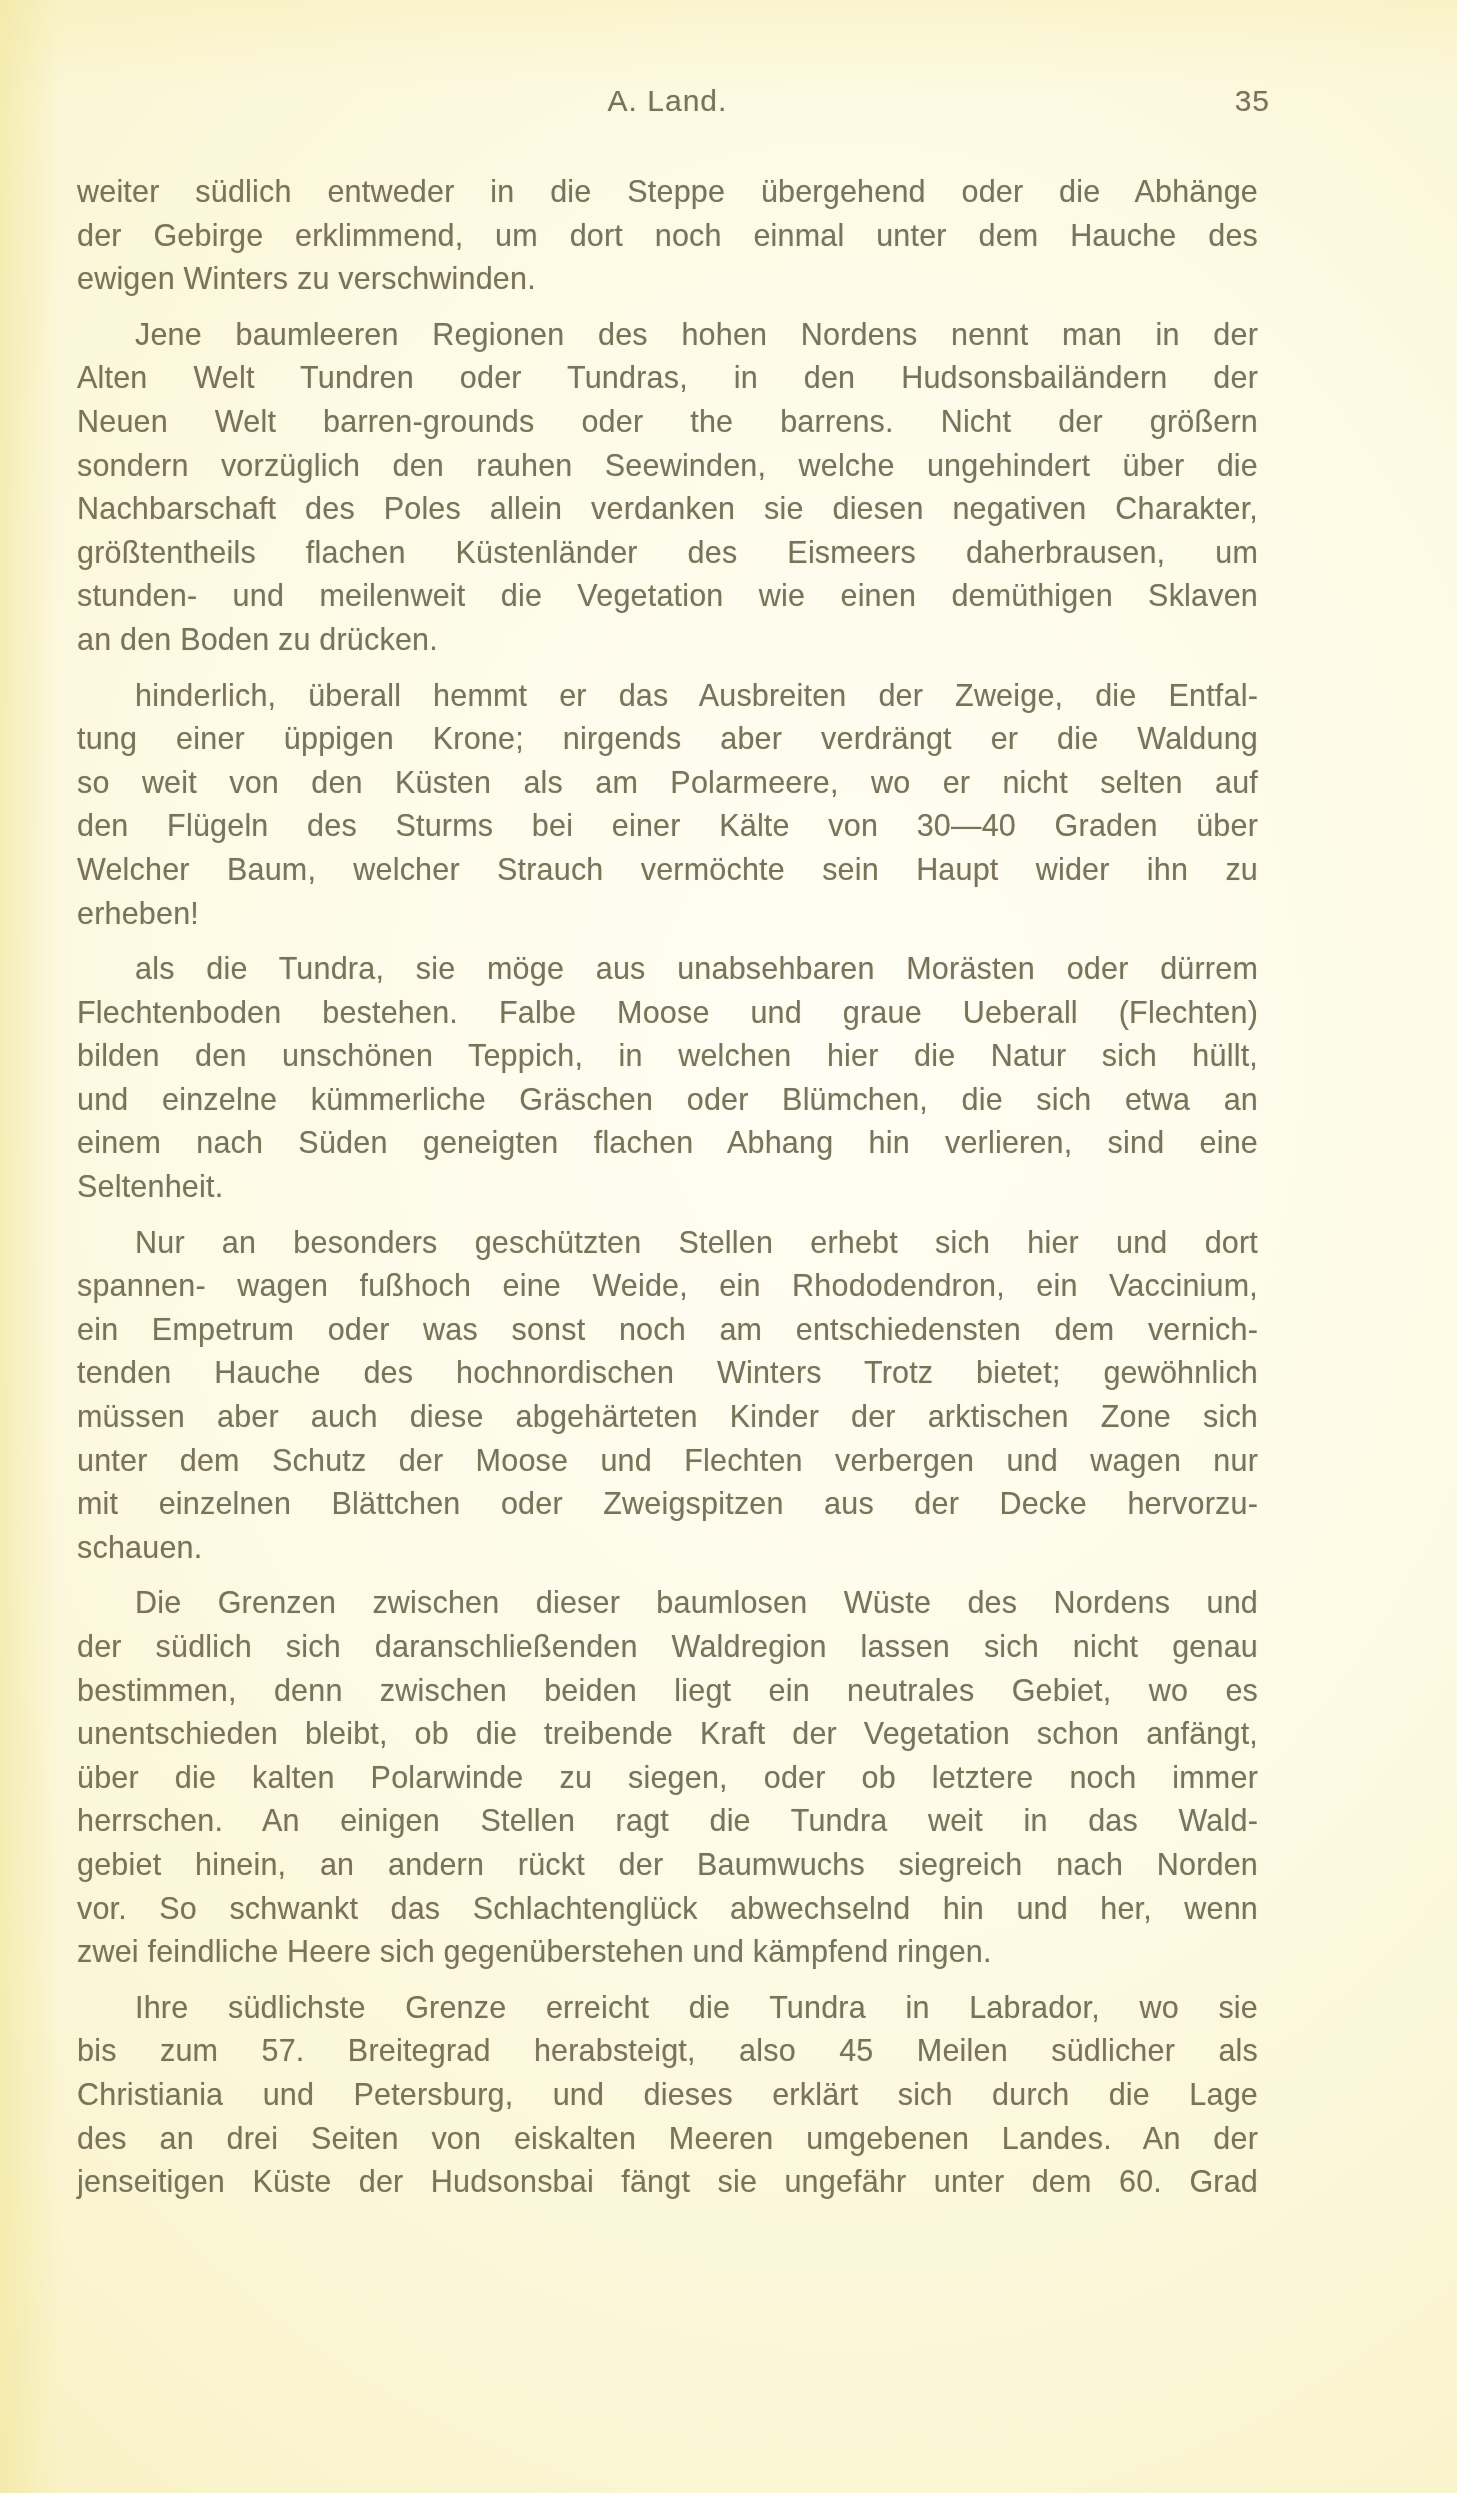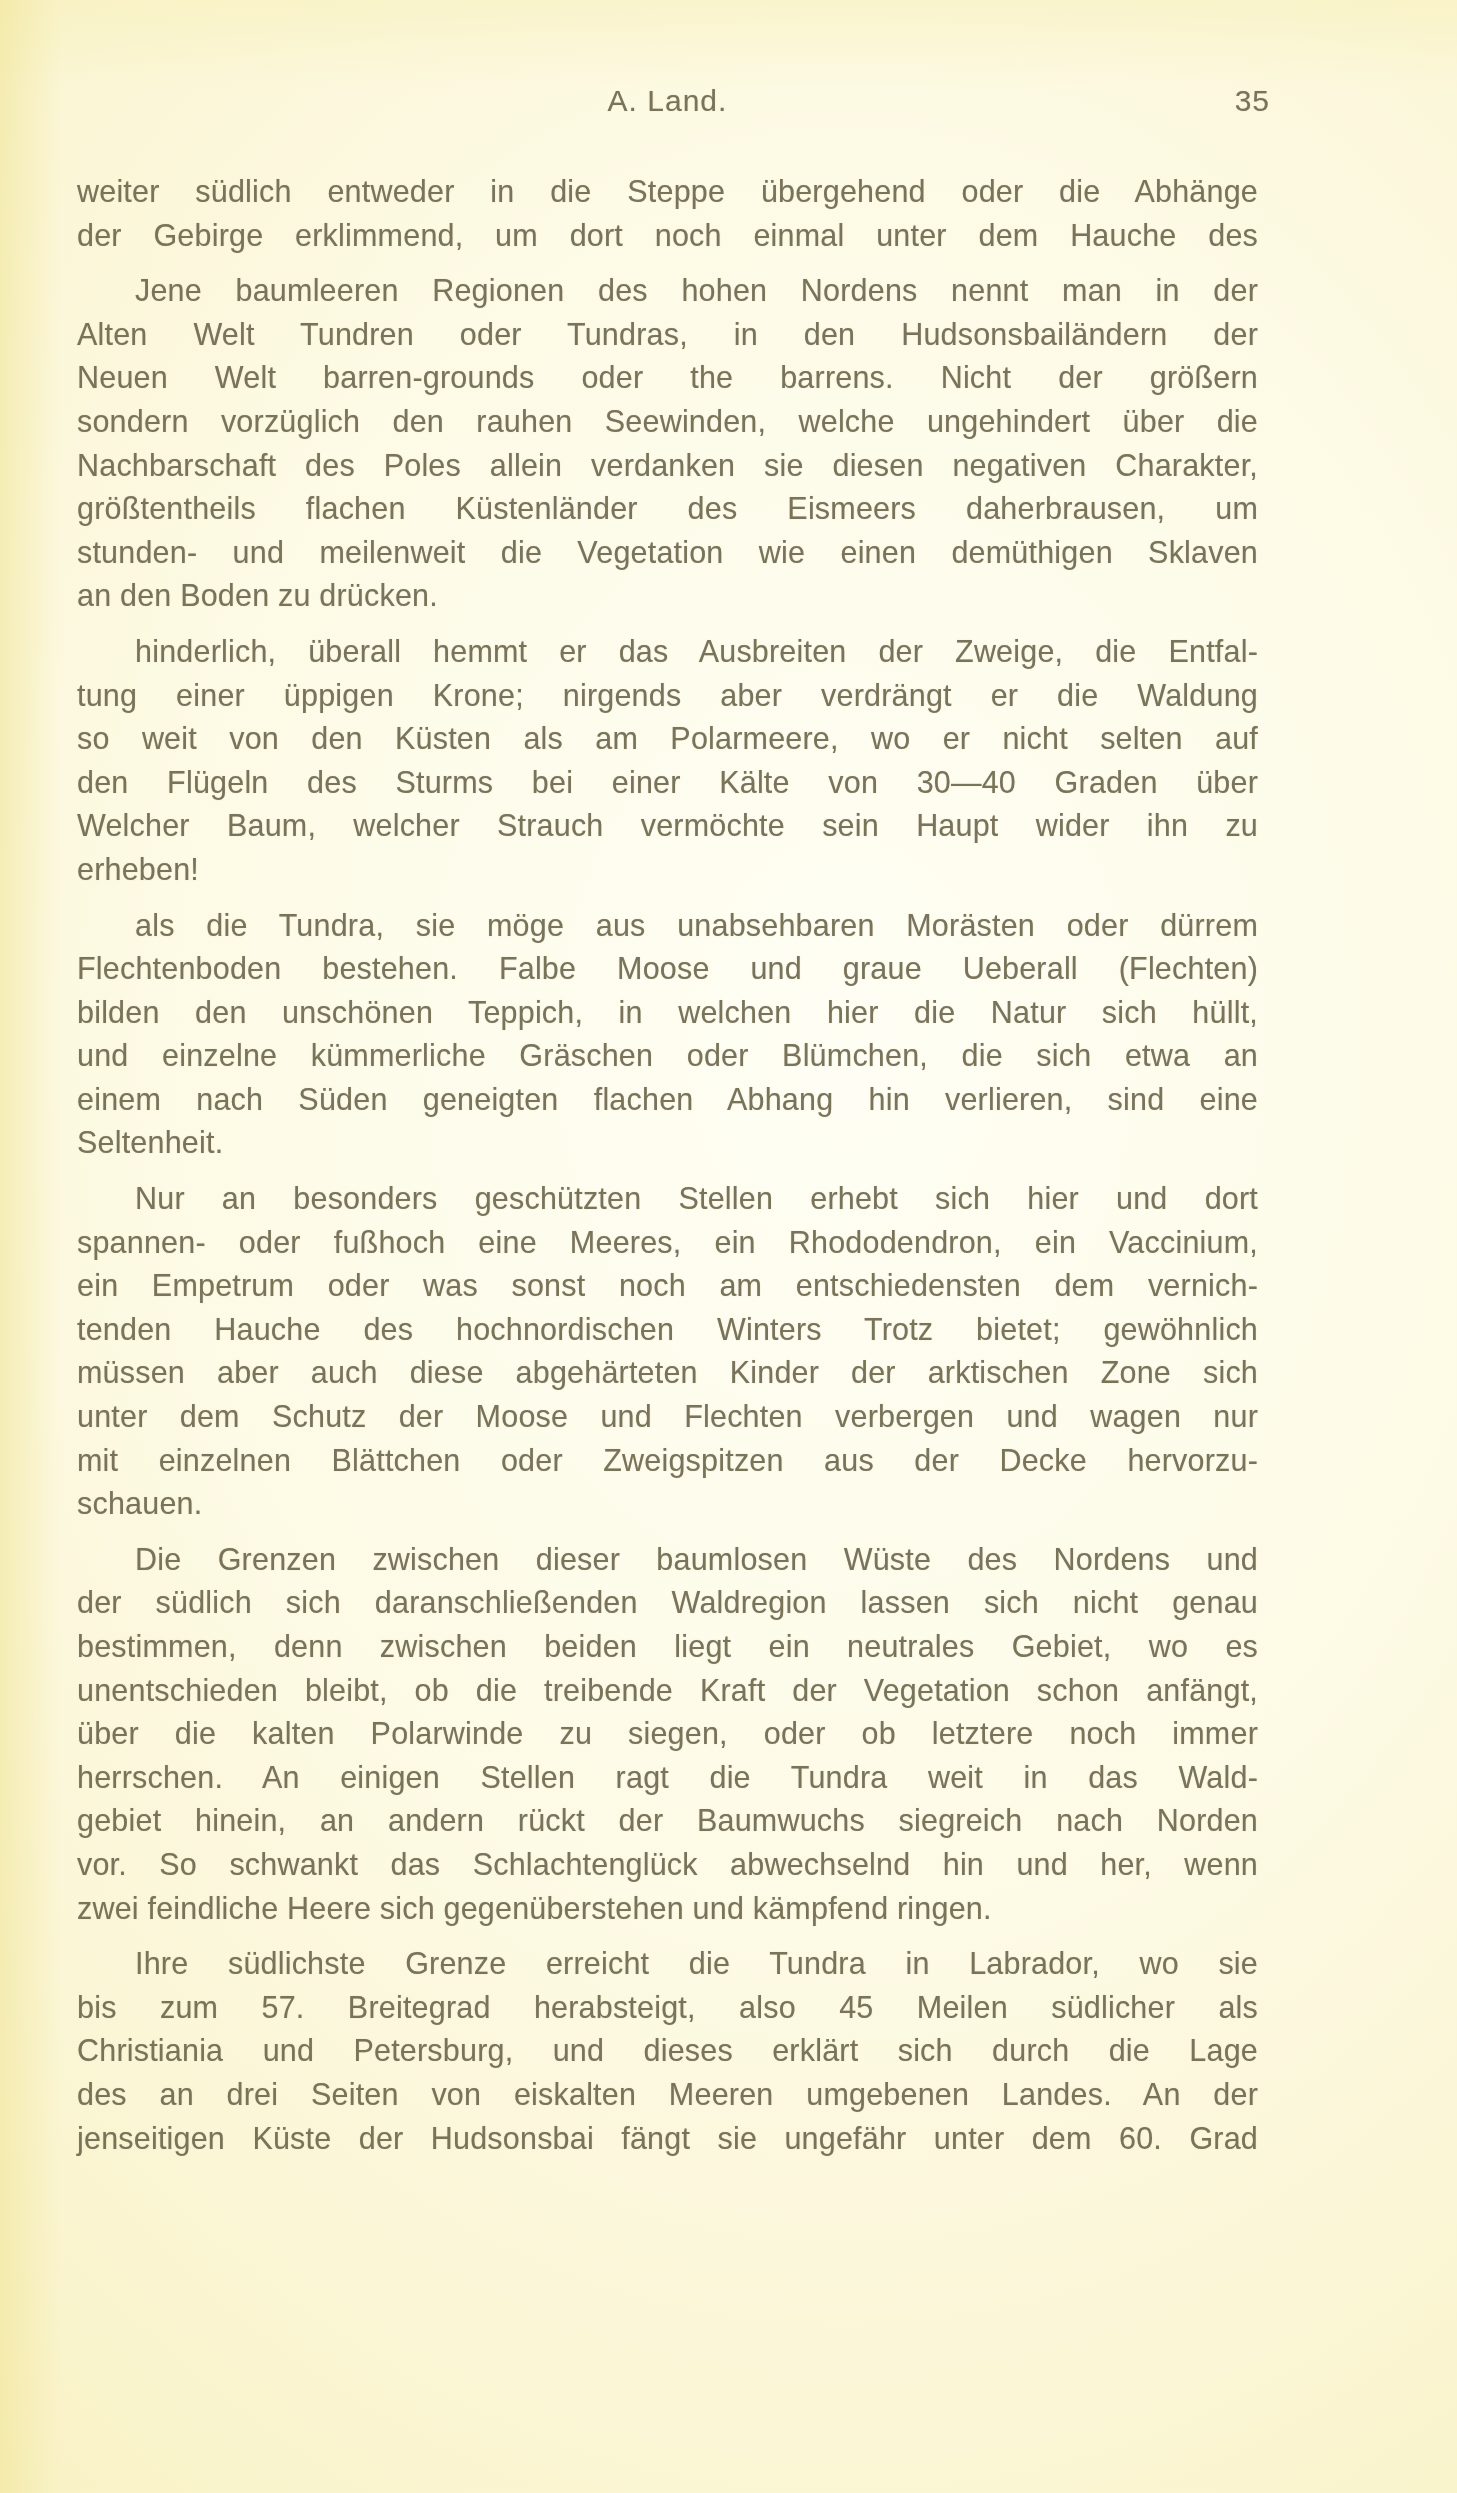--- a/index.html
+++ b/index.html
@@ -84,20 +84,21 @@
 
 <div class="page">
   <div class="page-header">
     <div class="running-title">A. Land.</div>
     <div class="page-number">35</div>
   </div>
   <div class="page-body">
       <div class="paragraph">
         <div class="line">weiter südlich entweder in die Steppe übergehend oder die Abhänge</div>
         <div class="line">der Gebirge erklimmend, um dort noch einmal unter dem Hauche des</div>
+        <div class="line line-last">ewigen Winters zu verschwinden.</div>
       </div>
       <div class="paragraph para-indent">
         <div class="line">Jene baumleeren Regionen des hohen Nordens nennt man in der</div>
         <div class="line">Alten Welt Tundren oder Tundras, in den Hudsonsbailändern der</div>
         <div class="line">Neuen Welt barren-grounds oder the barrens. Nicht der größern</div>
         <div class="line">sondern vorzüglich den rauhen Seewinden, welche ungehindert über die</div>
         <div class="line">Nachbarschaft des Poles allein verdanken sie diesen negativen Charakter,</div>
         <div class="line">größtentheils flachen Küstenländer des Eismeers daherbrausen, um</div>
         <div class="line">stunden- und meilenweit die Vegetation wie einen demüthigen Sklaven</div>
         <div class="line line-last">an den Boden zu drücken.</div>
@@ -113,21 +114,21 @@
       <div class="paragraph para-indent">
         <div class="line">als die Tundra, sie möge aus unabsehbaren Morästen oder dürrem</div>
         <div class="line">Flechtenboden bestehen. Falbe Moose und graue Ueberall (Flechten)</div>
         <div class="line">bilden den unschönen Teppich, in welchen hier die Natur sich hüllt,</div>
         <div class="line">und einzelne kümmerliche Gräschen oder Blümchen, die sich etwa an</div>
         <div class="line">einem nach Süden geneigten flachen Abhang hin verlieren, sind eine</div>
         <div class="line line-last">Seltenheit.</div>
       </div>
       <div class="paragraph para-indent">
         <div class="line">Nur an besonders geschützten Stellen erhebt sich hier und dort</div>
-        <div class="line">spannen- oder fußhoch eine Meeres, ein Rhododendron, ein Vaccinium,</div>
+        <div class="line">spannen- wagen fußhoch eine Weide, ein Rhododendron, ein Vaccinium,</div>
         <div class="line">ein Empetrum oder was sonst noch am entschiedensten dem vernich-</div>
         <div class="line">tenden Hauche des hochnordischen Winters Trotz bietet; gewöhnlich</div>
         <div class="line">müssen aber auch diese abgehärteten Kinder der arktischen Zone sich</div>
         <div class="line">unter dem Schutz der Moose und Flechten verbergen und wagen nur</div>
         <div class="line">mit einzelnen Blättchen oder Zweigspitzen aus der Decke hervorzu-</div>
         <div class="line line-last">schauen.</div>
       </div>
       <div class="paragraph para-indent">
         <div class="line">Die Grenzen zwischen dieser baumlosen Wüste des Nordens und</div>
         <div class="line">der südlich sich daranschließenden Waldregion lassen sich nicht genau</div>

